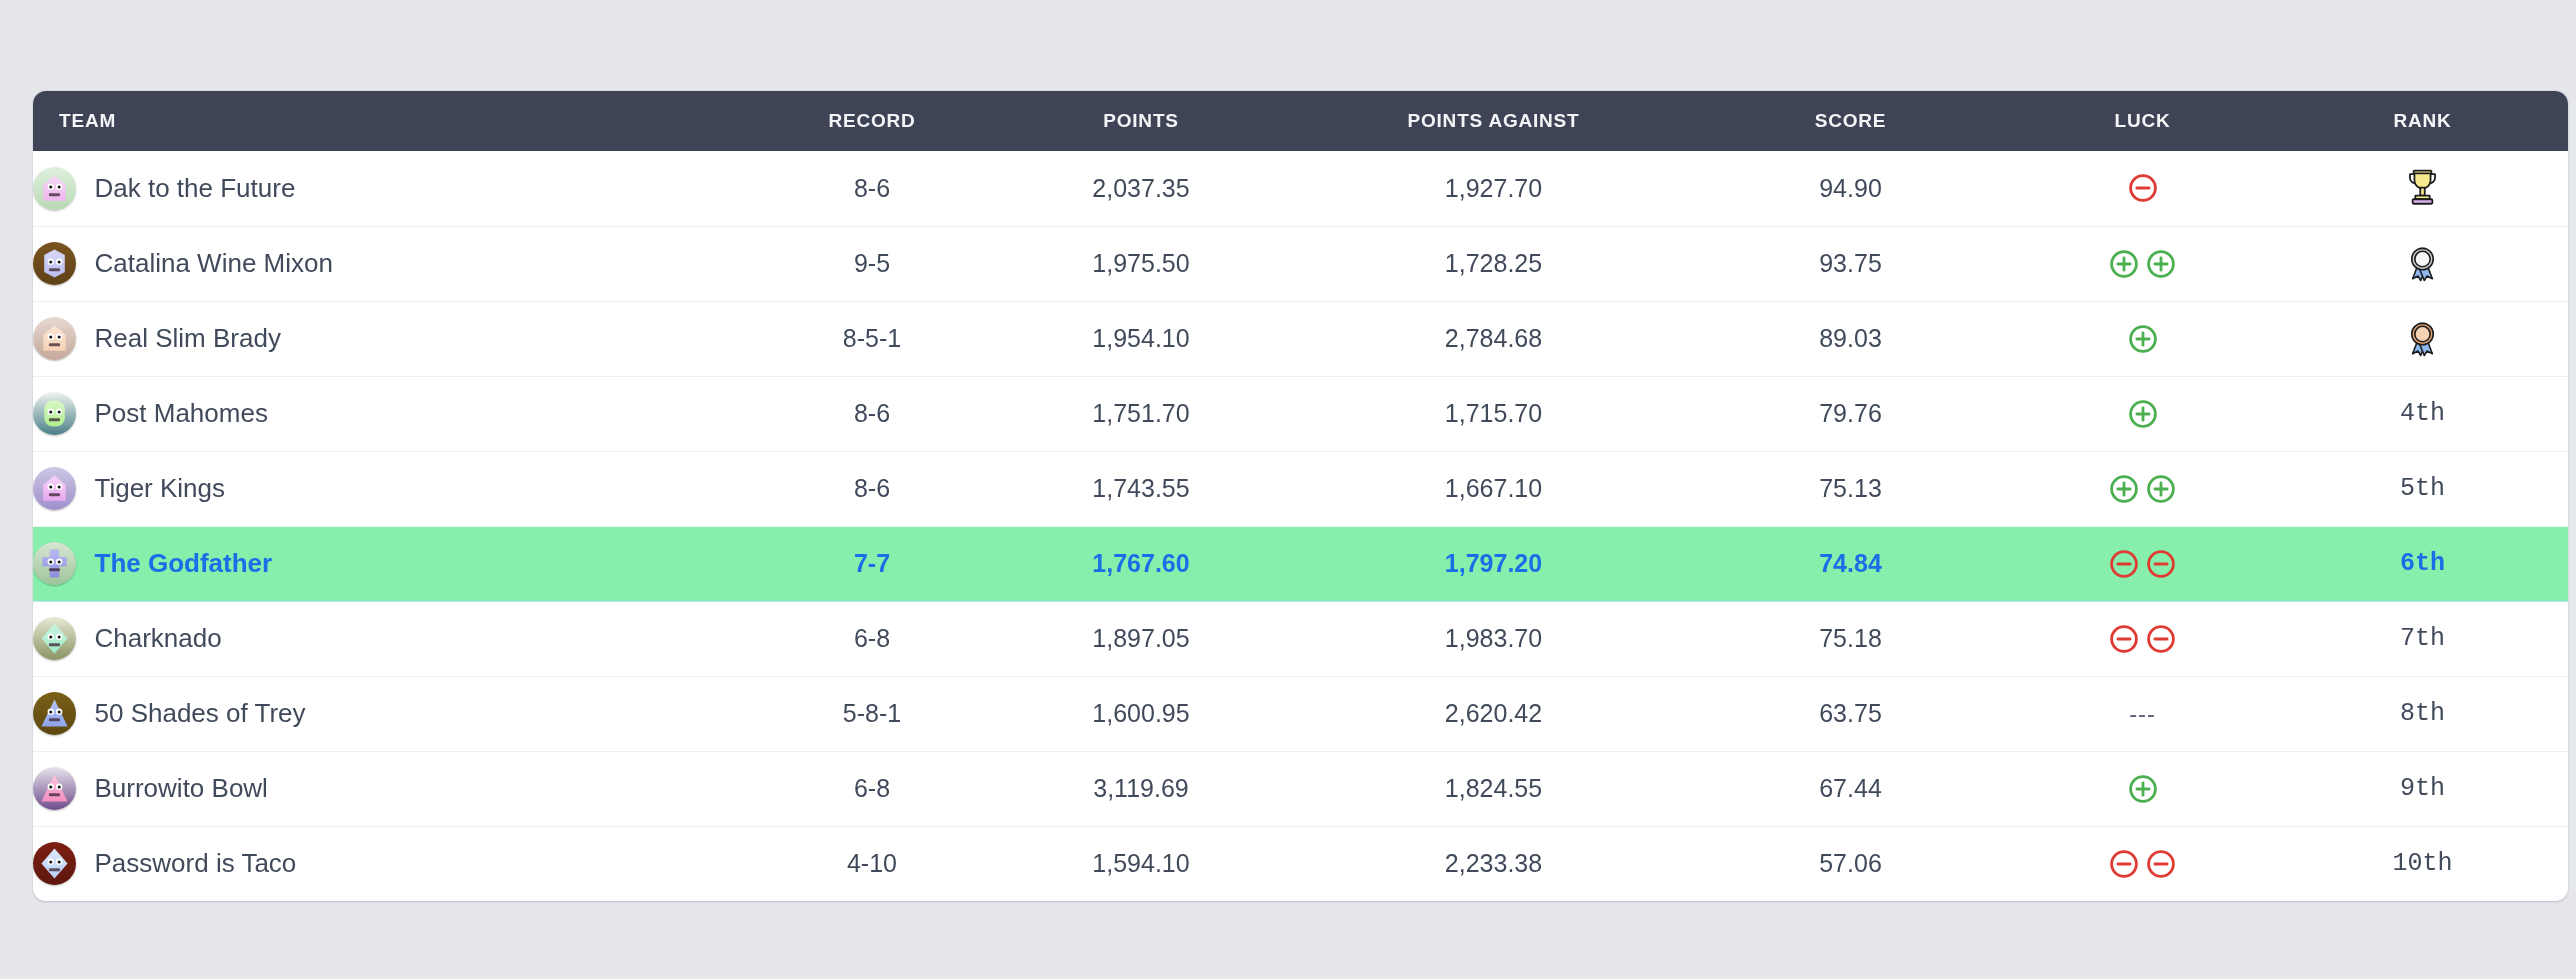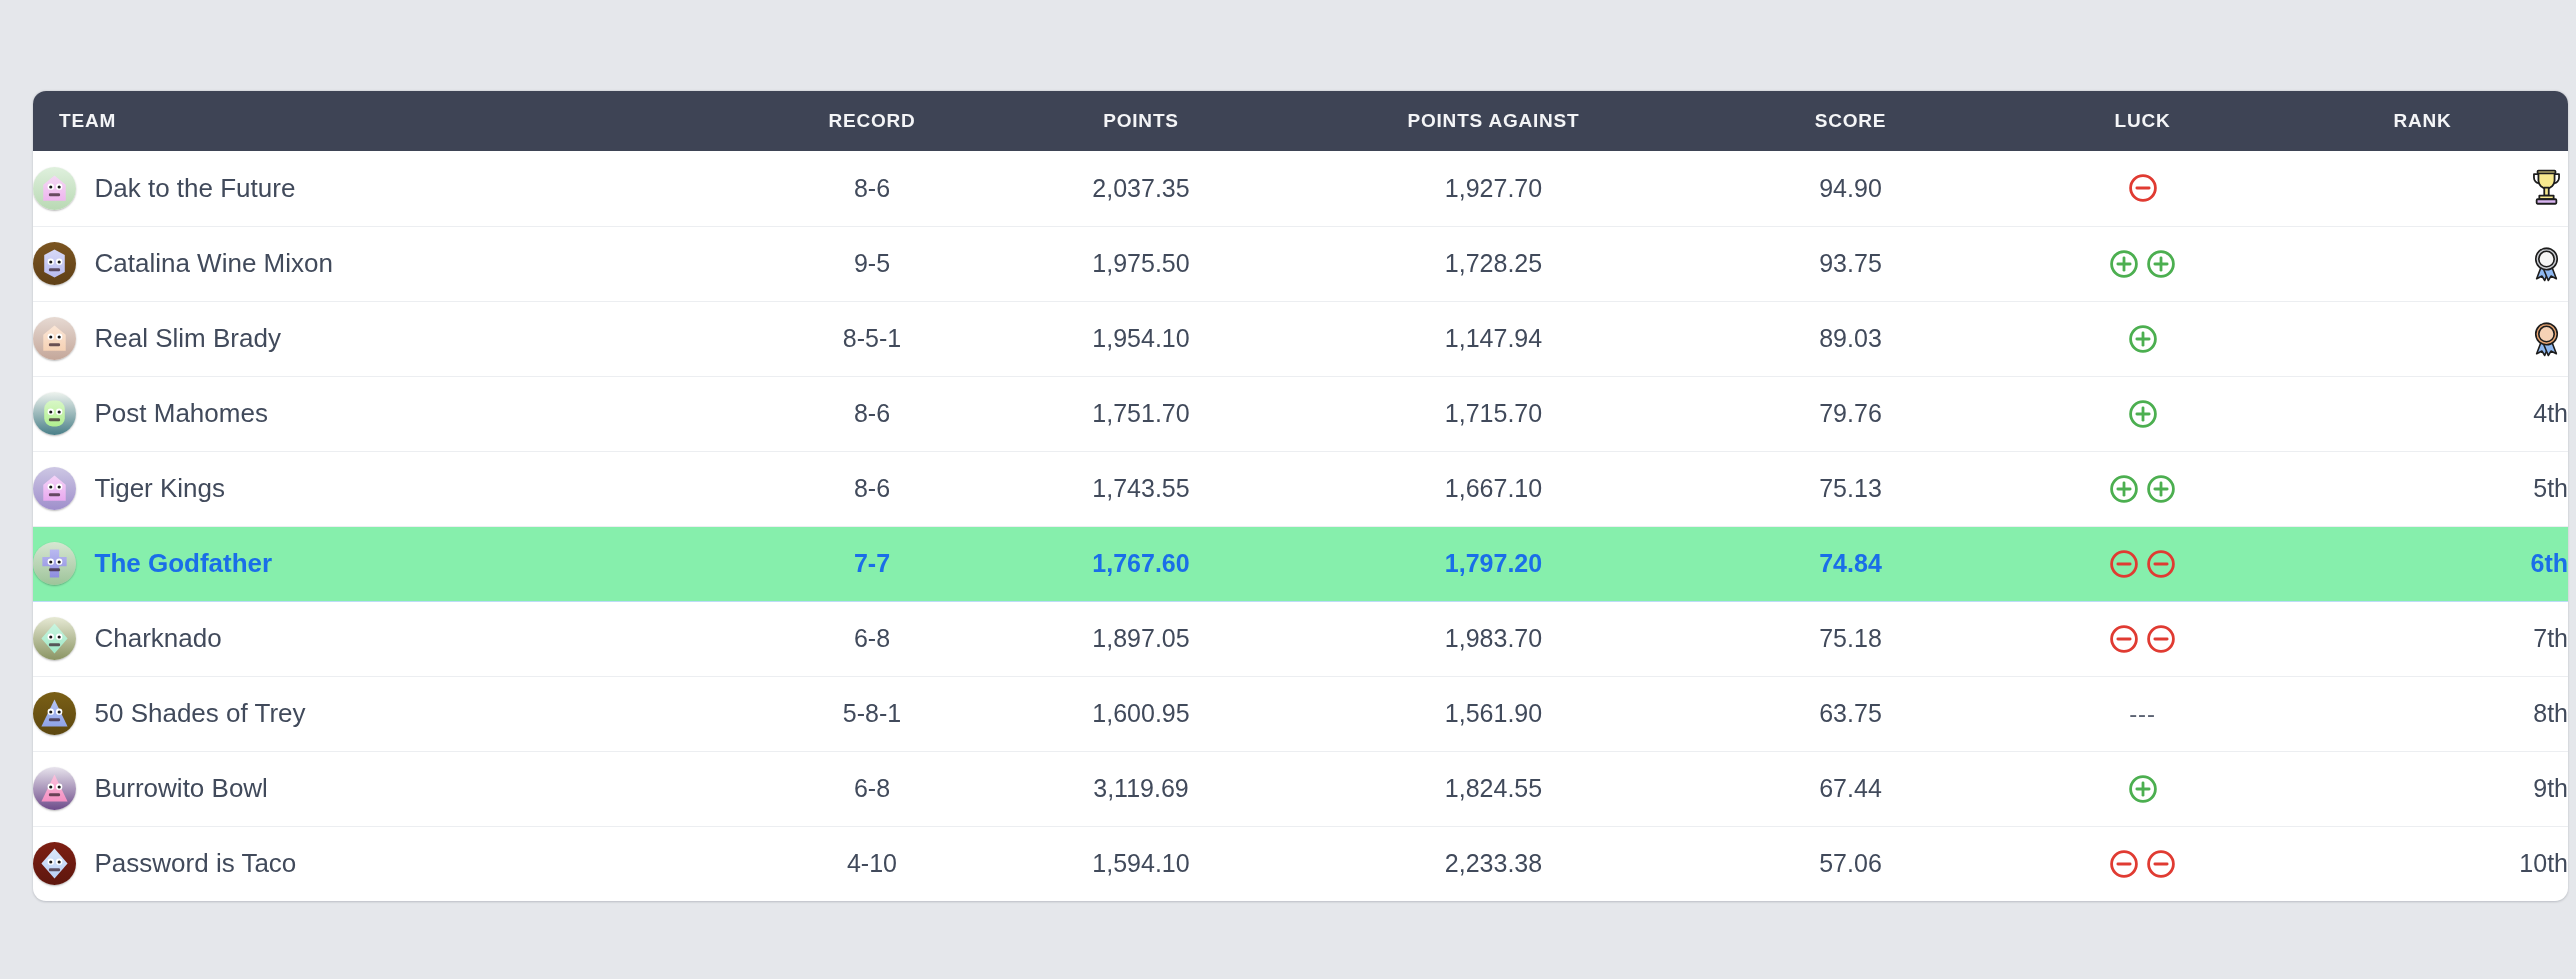--- a/index.html
+++ b/index.html
@@ -162,21 +162,21 @@
   
   .luck-wrap {
     display: flex;
     align-items: center;
     justify-content: center;
     gap: 5.6px;
   }
   .luck-icon { width: 32px; height: 32px; display: block; }
   .luck-none { font-size: 24px; color: #5b6272; letter-spacing: 0.9px; }
 
-  .rank-wrap { display: flex; align-items: center; justify-content: flex-end; }
+  .rank-wrap { display: flex; align-items: center; justify-content: center; font-family: Liberation Mono, monospace; }
   .rank-medal { width: 43px; height: 43px; display: block; }
   .rank-text { font-size: 25px; }
 </style>
 </head>
 <body>
 
 <div class="page">
 
 
   <div class="card">
@@ -366,21 +366,21 @@
                       <circle cx="28" cy="21.4" r="1.7"></circle>
                     </g>
     <rect x="17" y="28" width="12" height="3.4" rx="1.4" fill="#3a2330" opacity="0.75"></rect>
   </svg>
                 </span>
         <span class="team-name">Real Slim Brady</span>
       </div>
     </td>
     <td>8-5-1</td>
     <td>1,954.10</td>
-    <td>1,147.94</td>
+    <td>2,784.68</td>
     <td>89.03</td>
     <td>
               <div class="luck-wrap">
                 <span>
                   <svg class="luck-icon" viewBox="0 0 24 24" fill="none" stroke="#4caf50" stroke-width="2.1" stroke-linecap="round">
             <circle cx="12" cy="12" r="9.3"></circle>
                     <line x1="12" y1="7.4" x2="12" y2="16.6"></line>
                     <line x1="7.4" y1="12" x2="16.6" y2="12"></line>
                   </svg>
                 </span>
@@ -663,21 +663,21 @@
                       <circle cx="28" cy="21.4" r="1.7"></circle>
                     </g>
     <rect x="17" y="28" width="12" height="3.4" rx="1.4" fill="#3a2330" opacity="0.75"></rect>
   </svg>
                 </span>
         <span class="team-name">50 Shades of Trey</span>
       </div>
     </td>
     <td>5-8-1</td>
     <td>1,600.95</td>
-    <td>1,561.90</td>
+    <td>2,620.42</td>
     <td>63.75</td>
     <td>
               <div class="luck-wrap">
                 <span class="luck-none">---</span>
               </div>
             </td>
     <td>
               <div class="rank-wrap">
                 <span class="rank-text">8th</span>
               </div>

